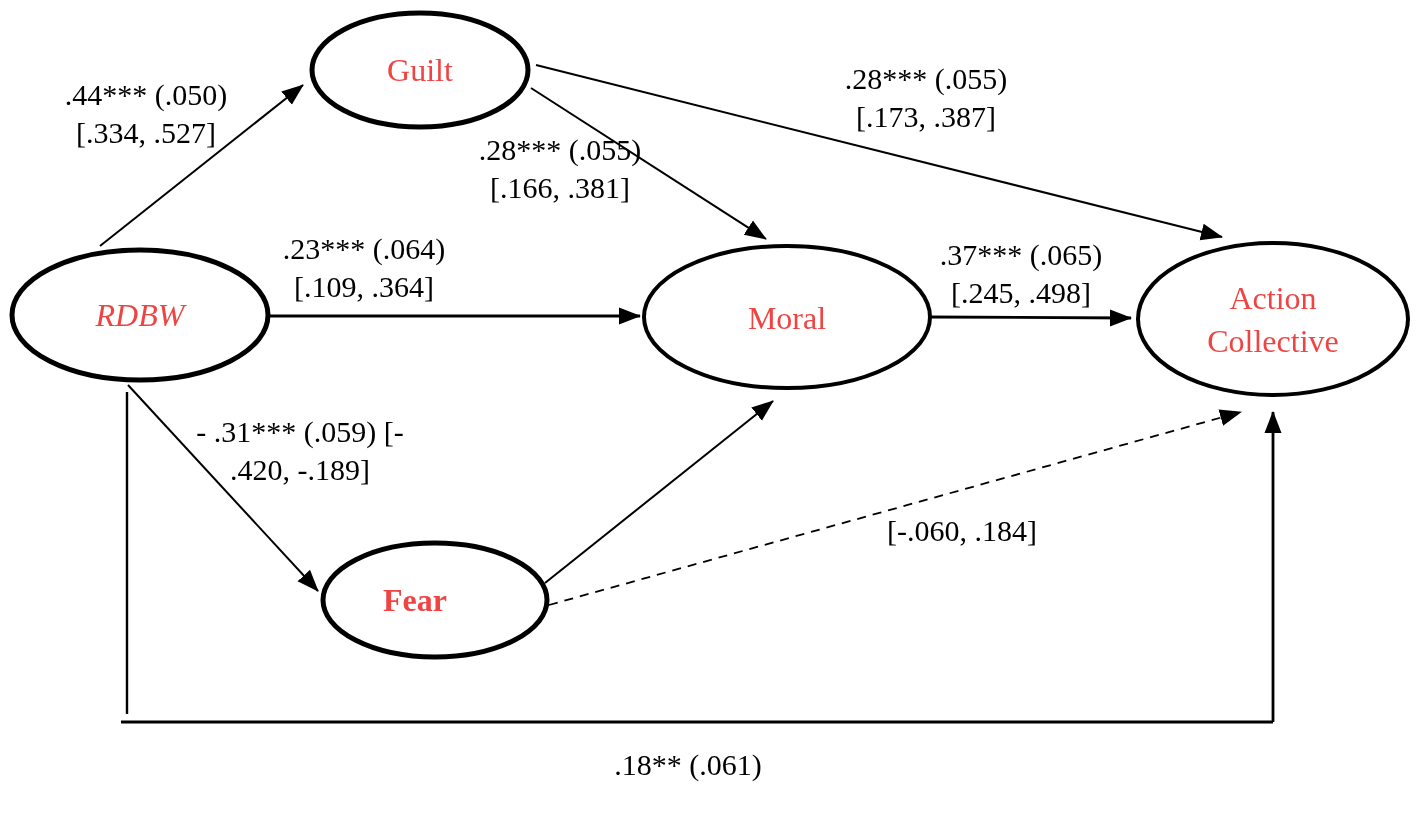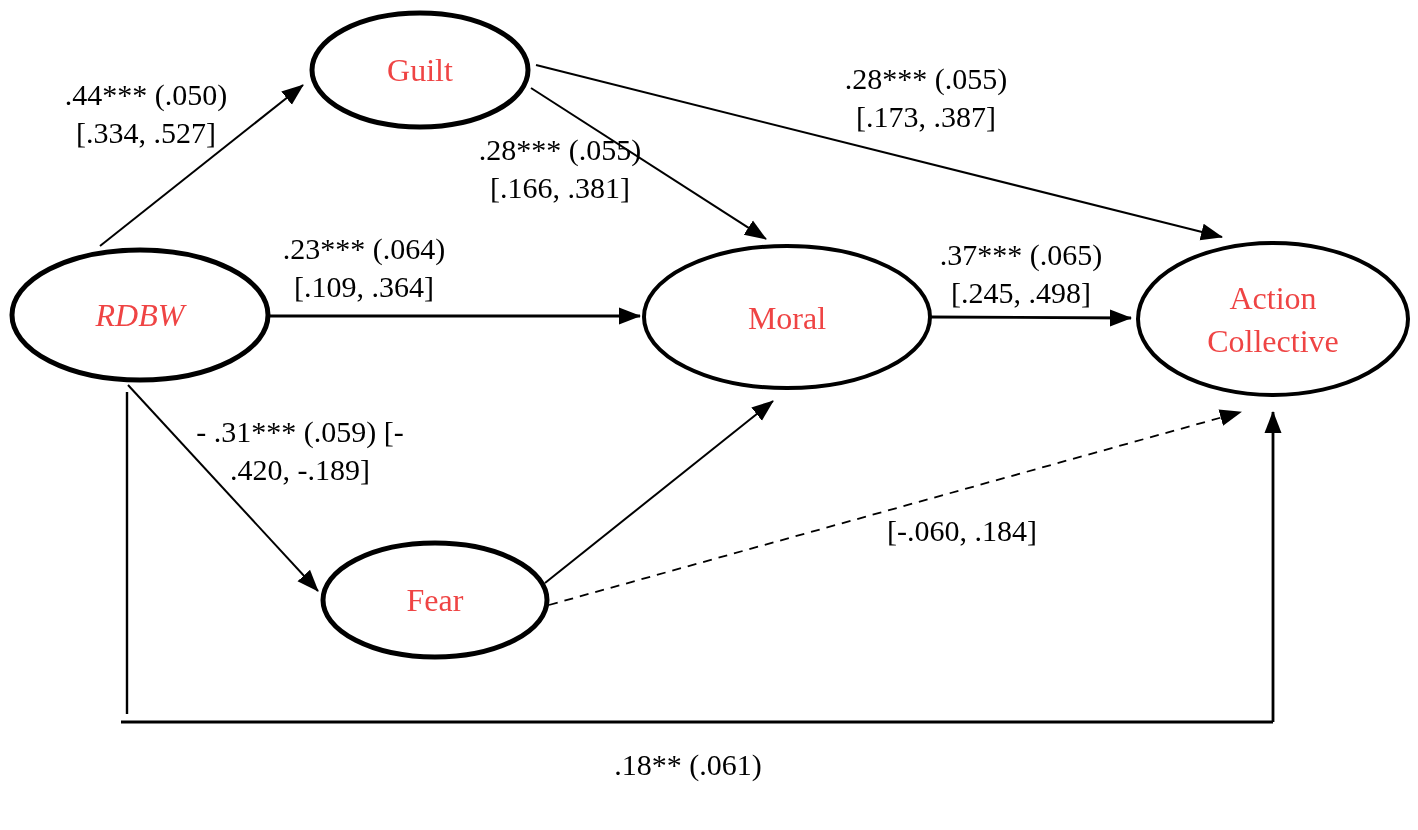--- a/index.html
+++ b/index.html
@@ -71,21 +71,21 @@
     <ellipse cx="787" cy="317" rx="143" ry="71" fill="#ffffff" stroke="#000000" stroke-width="4"></ellipse>
     <ellipse cx="1273" cy="319" rx="135" ry="76" fill="#ffffff" stroke="#000000" stroke-width="4"></ellipse>
   </svg>
 
   <div class="node-label" style="left:140px; top:315px;font-style:italic;">
     <span>RDBW</span>
   </div>
   <div class="node-label" style="left:420px; top:70px;">
     <span>Guilt</span>
   </div>
-  <div class="node-label" style="left:435px; top:600px;">
+  <div class="node-label" style="left:415px; top:600px;font-weight:bold;">
     <span>Fear</span>
   </div>
   <div class="node-label" style="left:787px; top:318px;">
     <span style="display:block">Moral</span>
   </div>
   <div class="node-label" style="left:1273px; top:320px;">
     <span style="display:block">Action</span>
     <span style="display:block">Collective</span>
   </div>
 

